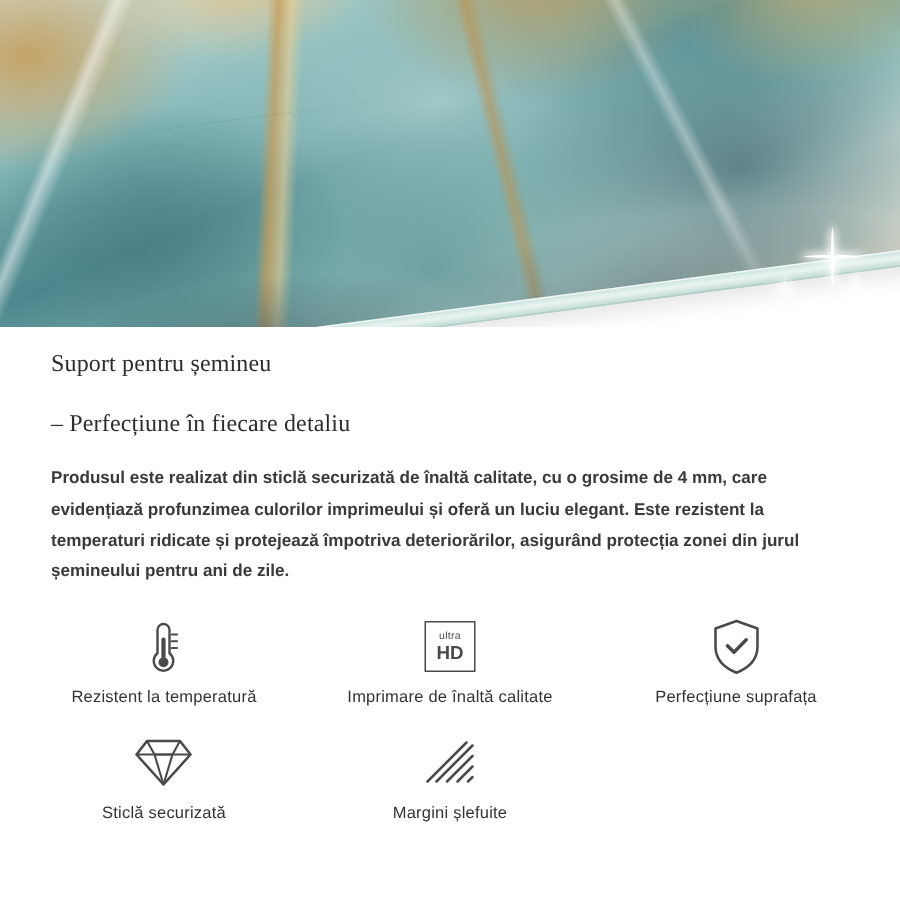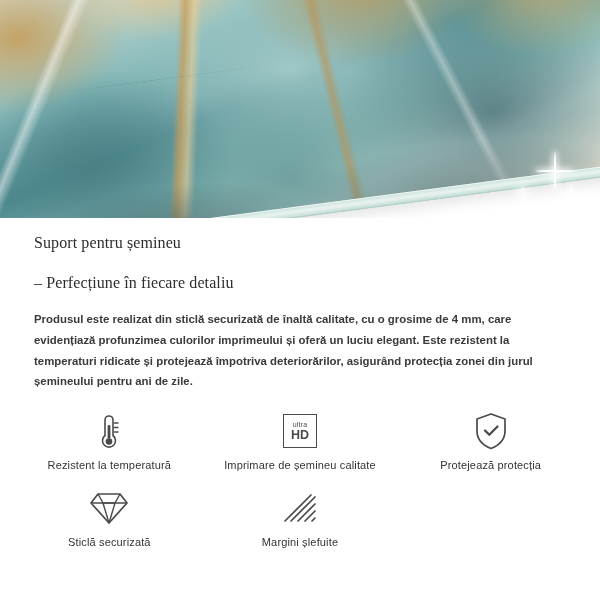--- a/index.html
+++ b/index.html
@@ -195,31 +195,31 @@
         <div class="feature-label">Rezistent la temperatură</div>
       </div>
 
       <div class="feature">
         <div class="feature-icon">
           <div style="width:34px;height:34px;border:1.6px solid #4a4a4a;display:flex;flex-direction:column;align-items:center;justify-content:center;line-height:1;">
             <span style="font-size:7px;color:#4a4a4a;letter-spacing:0.2px;">ultra</span>
             <span style="font-size:12.5px;font-weight:bold;color:#4a4a4a;margin-top:1px;">HD</span>
           </div>
         </div>
-        <div class="feature-label">Imprimare de șemineu calitate</div>
+        <div class="feature-label">Imprimare de înaltă calitate</div>
       </div>
 
       <div class="feature">
         <div class="feature-icon">
           <svg width="34" height="40" viewBox="0 0 34 40">
             <path d="M17 3 L31 8 v12 c0 9 -6.5 14.5 -14 17.5 C9.5 34.5 3 29 3 20 V8 z" fill="none" stroke="#4a4a4a" stroke-width="1.7" stroke-linejoin="round"></path>
             <path d="M11 19.5 l4.3 4.3 L23.5 15.5" fill="none" stroke="#4a4a4a" stroke-width="2.3" stroke-linecap="round" stroke-linejoin="round"></path>
           </svg>
         </div>
-        <div class="feature-label">Protejează protecția</div>
+        <div class="feature-label">Perfecțiune suprafața</div>
       </div>
 
       <div class="feature">
         <div class="feature-icon">
           <svg width="40" height="36" viewBox="0 0 40 36">
             <path d="M9 4 H31 L38 13 L20 33 L2 13 Z" fill="none" stroke="#4a4a4a" stroke-width="1.7" stroke-linejoin="round"></path>
             <path d="M2 13 H38" stroke="#4a4a4a" stroke-width="1.4"></path>
             <path d="M9 4 L14 13 L20 33" fill="none" stroke="#4a4a4a" stroke-width="1.4"></path>
             <path d="M31 4 L26 13 L20 33" fill="none" stroke="#4a4a4a" stroke-width="1.4"></path>
             <path d="M14 13 H26" stroke="#4a4a4a" stroke-width="1.4"></path>

